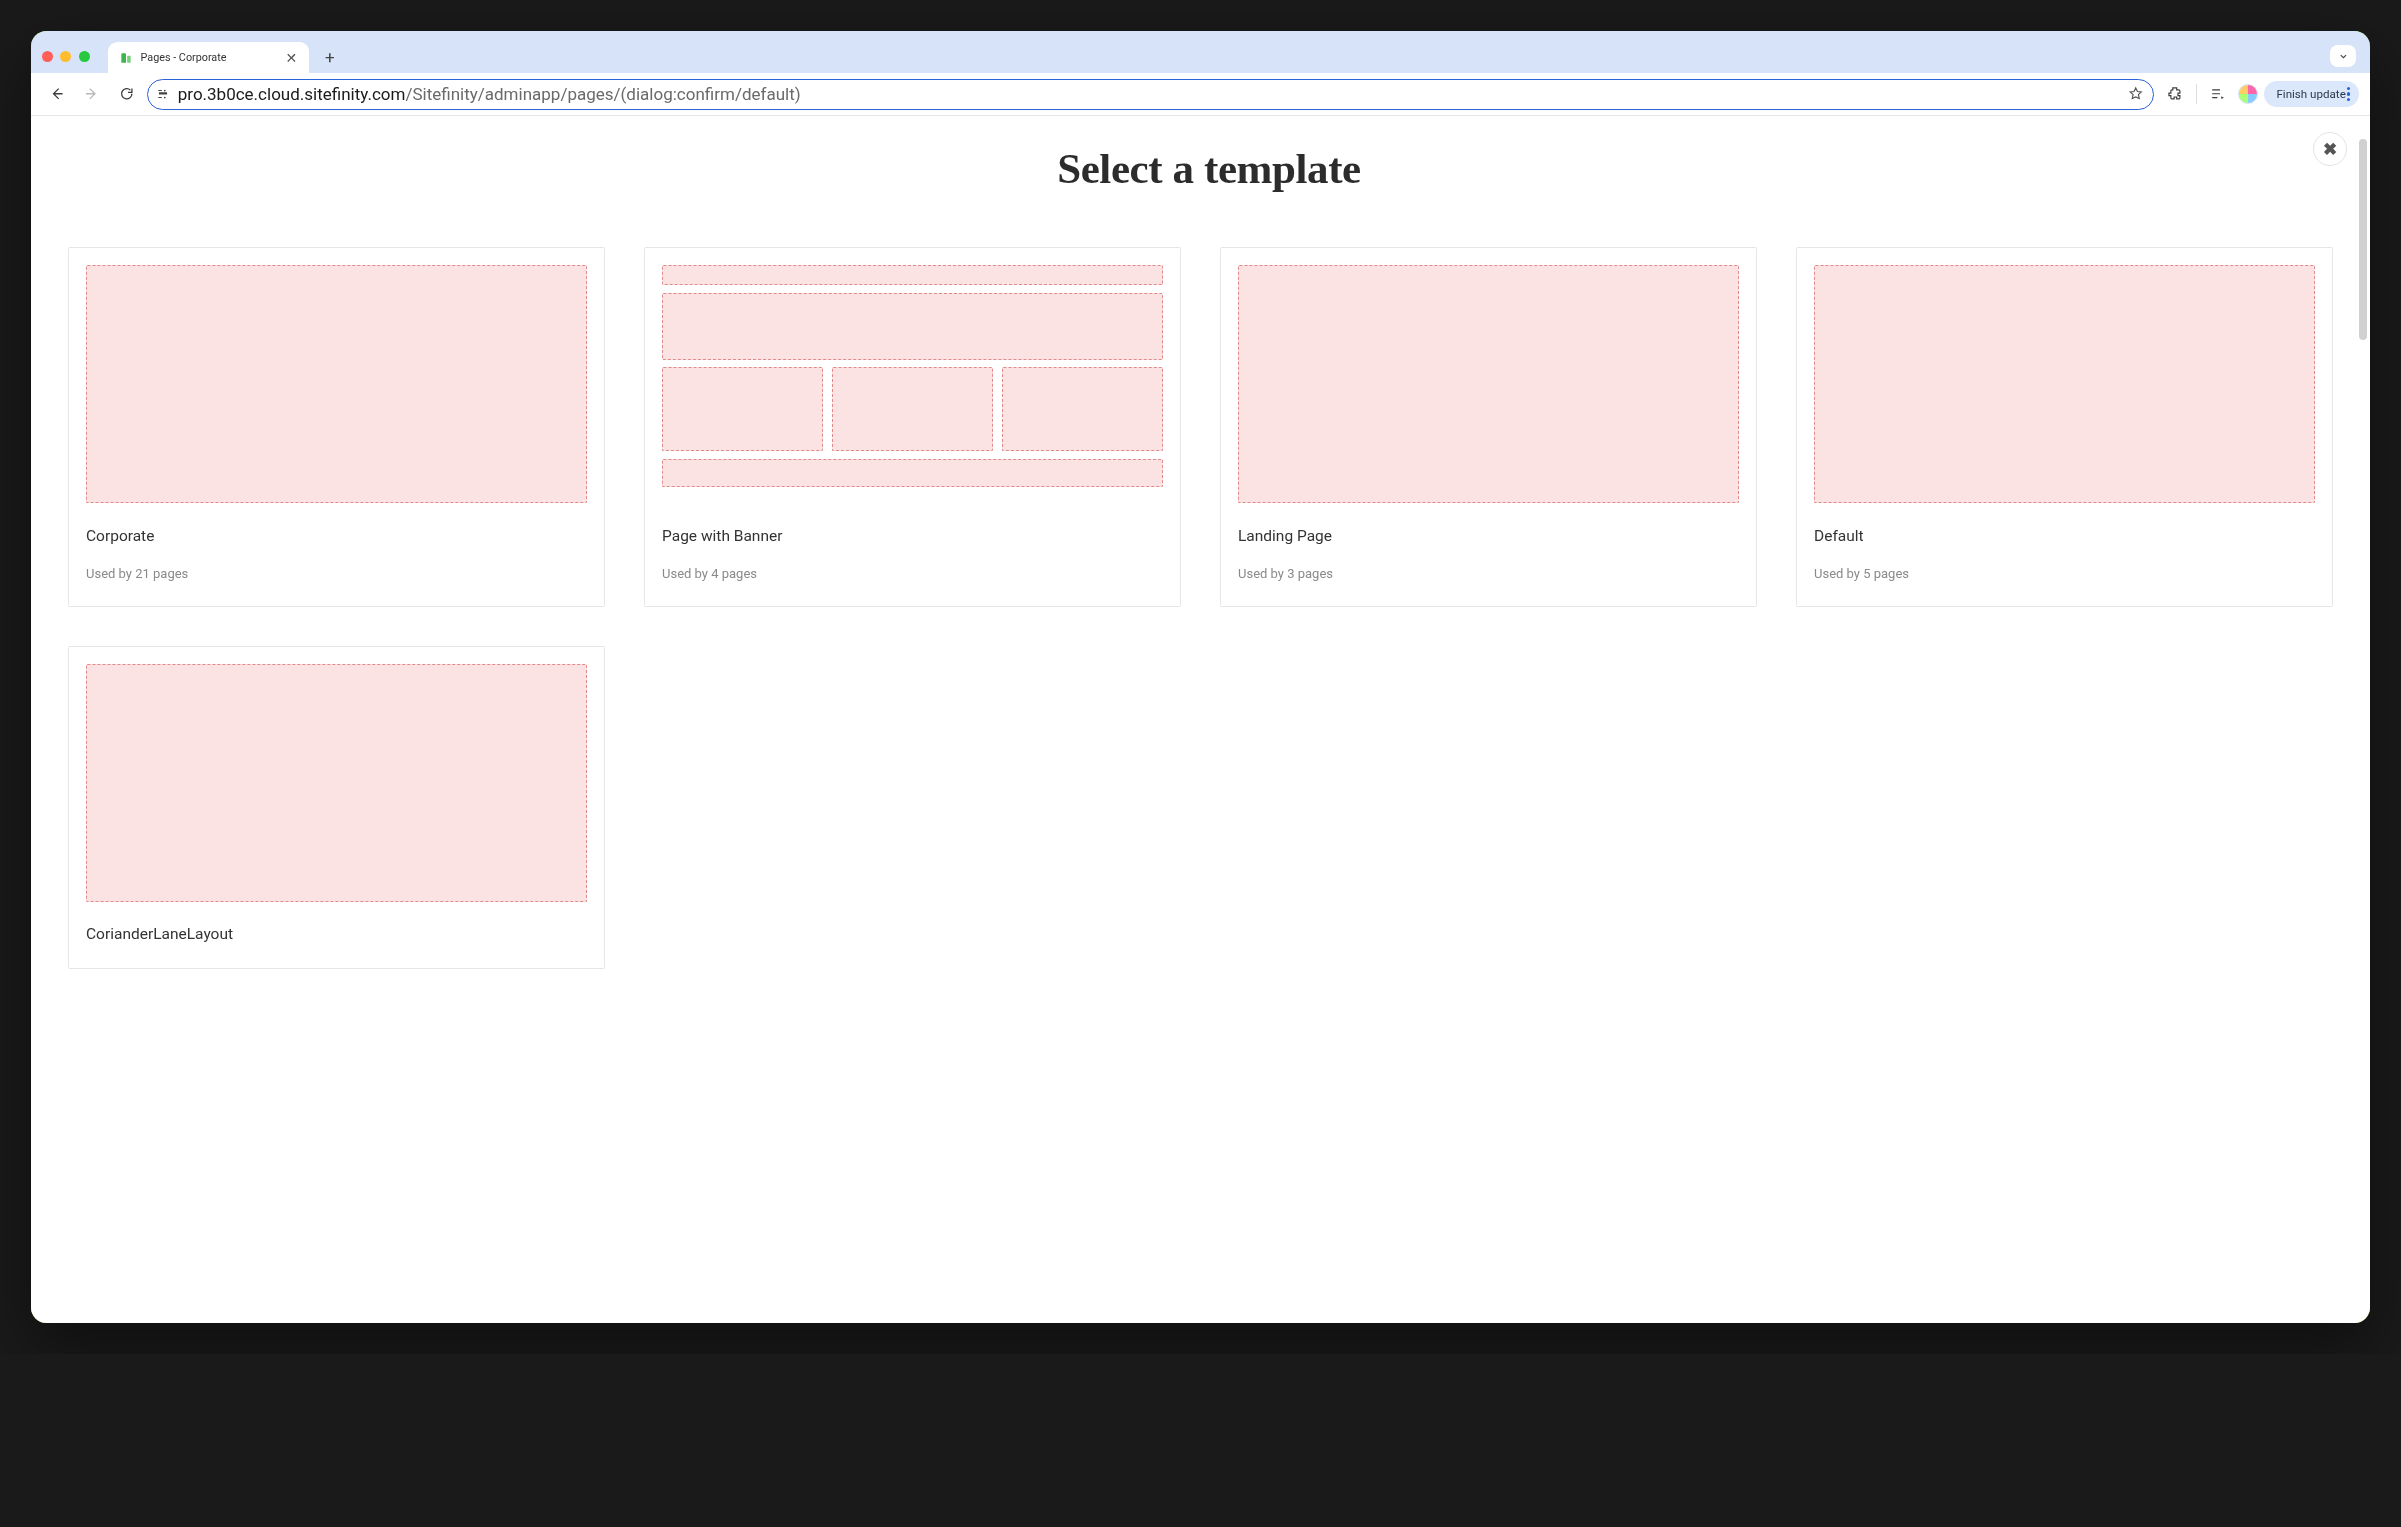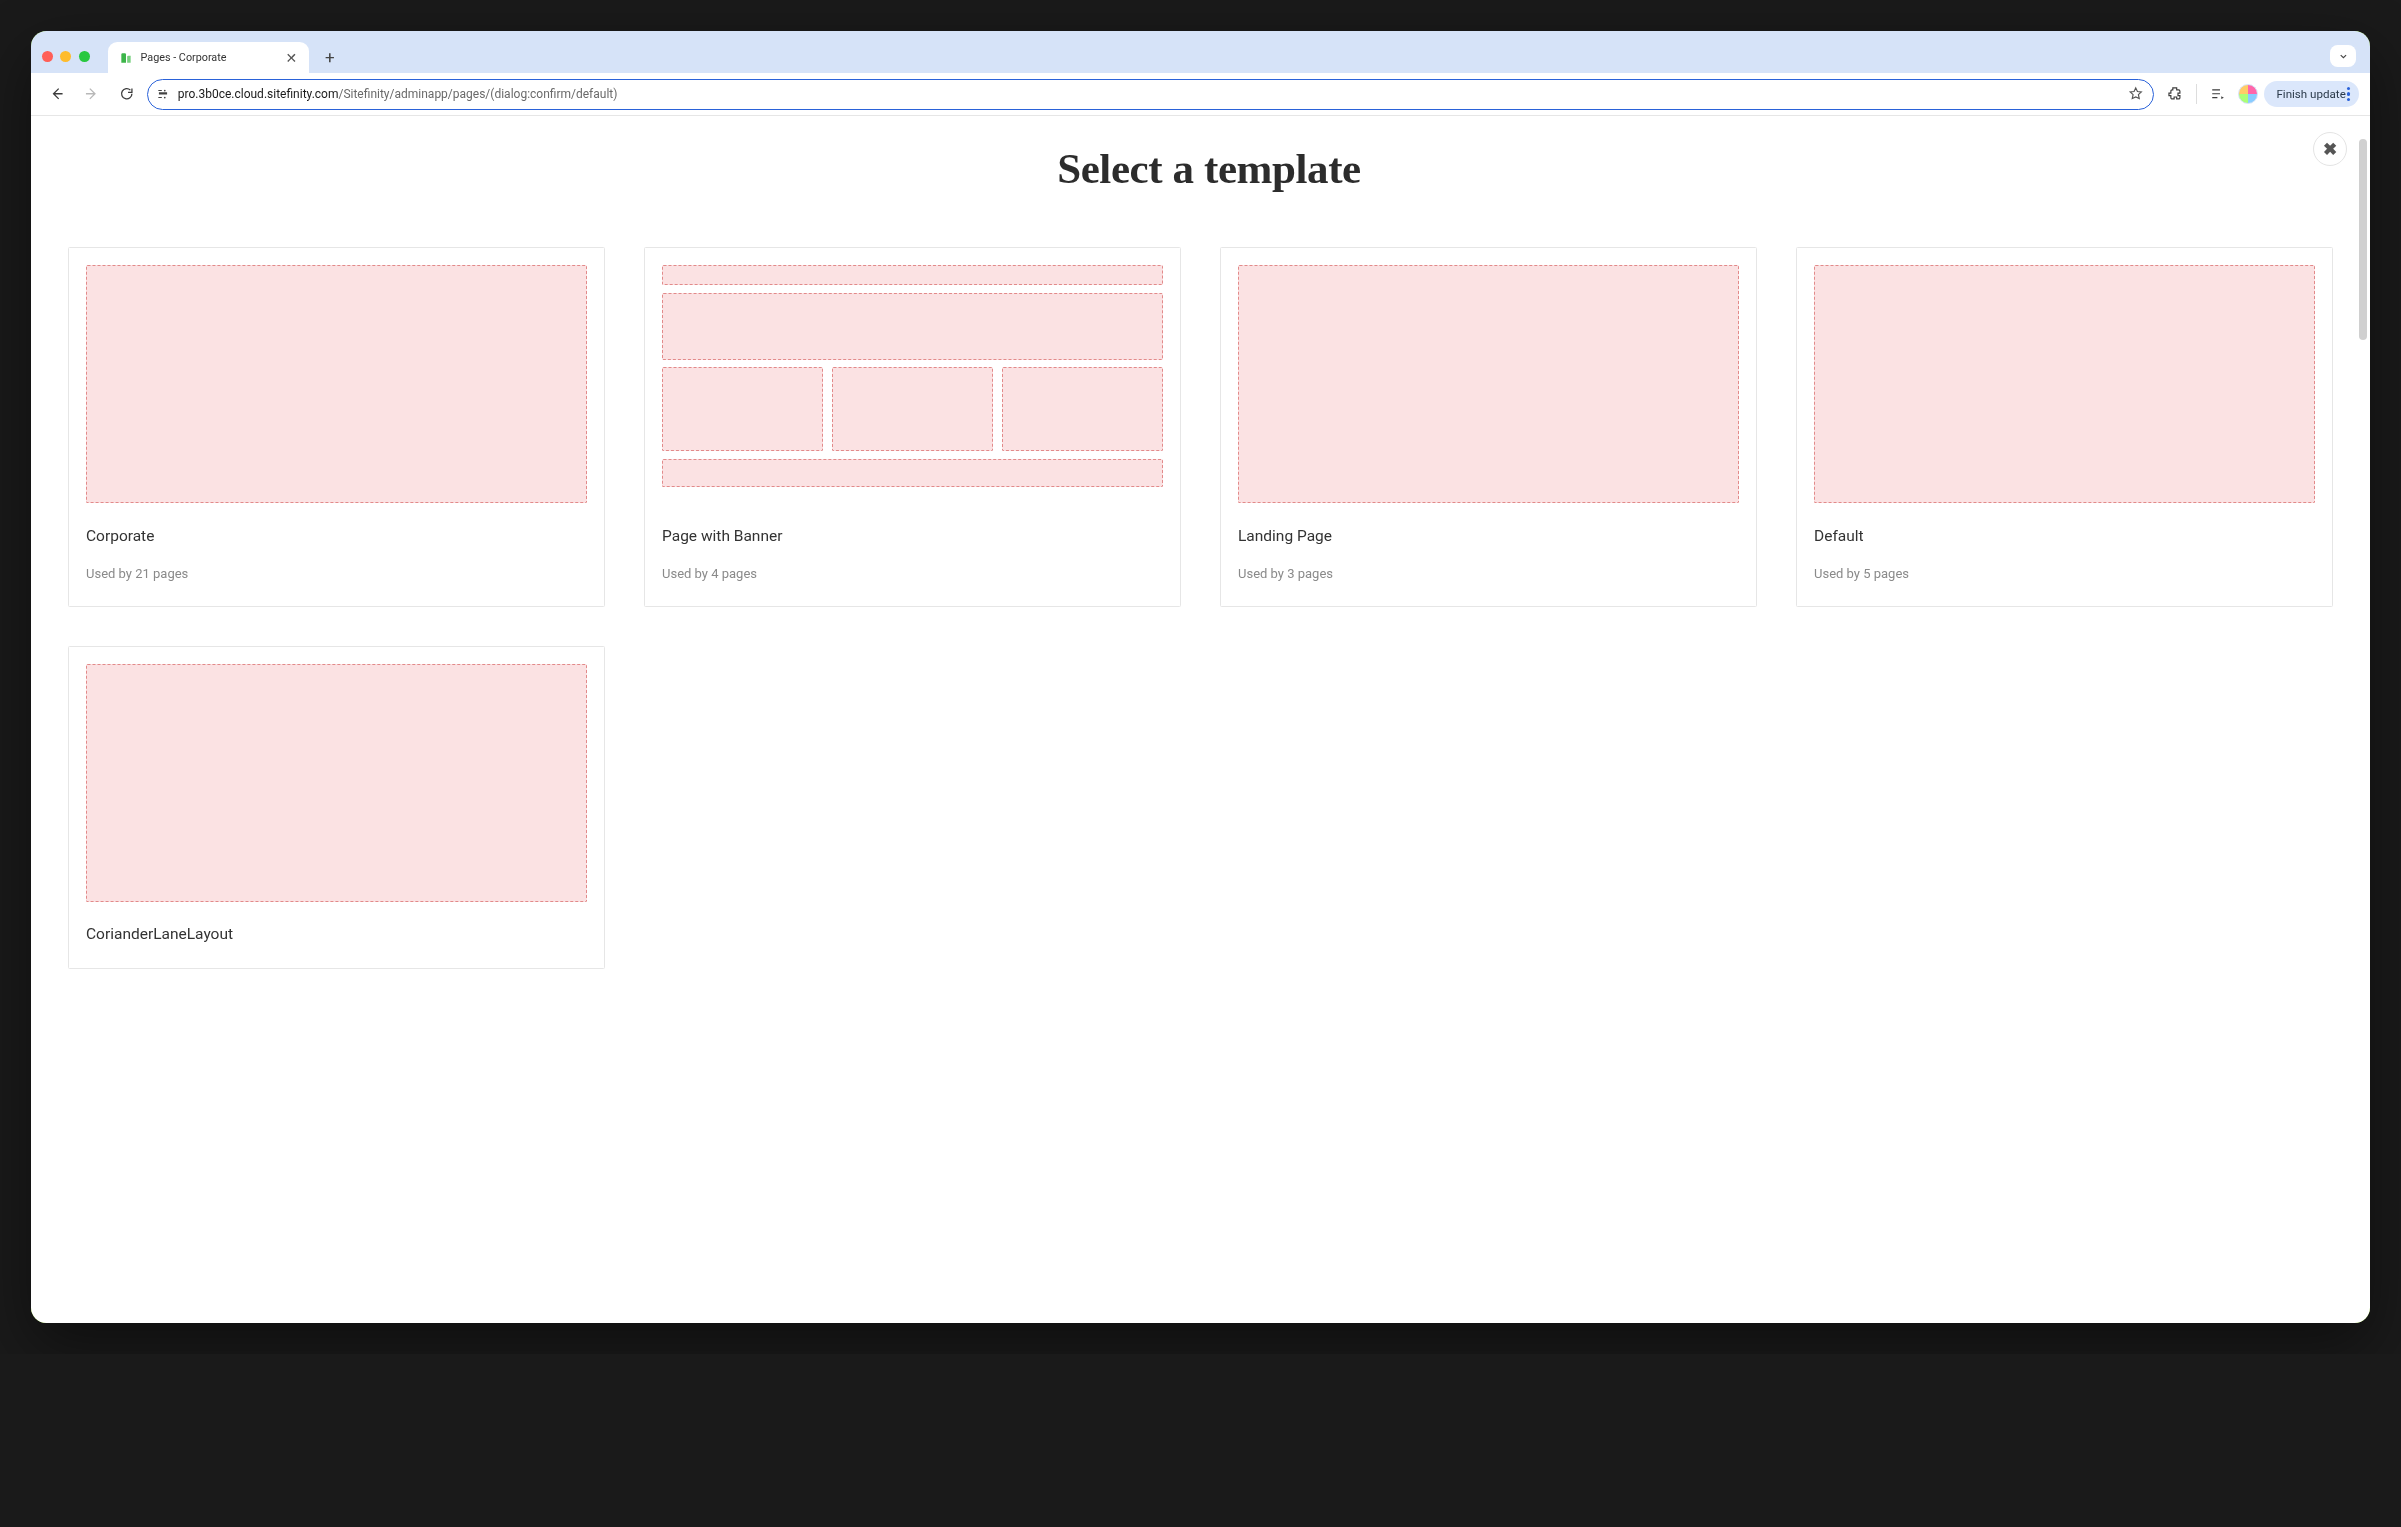--- a/index.html
+++ b/index.html
@@ -113,21 +113,21 @@
       padding: 0 7.7px;
       gap:7.7px;
       background:#fff;
     }
     .site-chip {
       display:flex;align-items:center;gap:4.6px;
       color:#444;font-size:10.8px;
     }
     .url-text {
       flex:1;
-      font-size:12px;
+      font-size:17px;
       color:#1a1a1a;
     }
     .url-text .dim { color:#6a6a6a; }
     .star-icon{ color:#555; }
 
     .finish-pill{
       background:#dbe7fb;
       color:#2a3a4a;
       border-radius:17px;
       padding:6.2px 9.3px 6.2px 12.4px;

